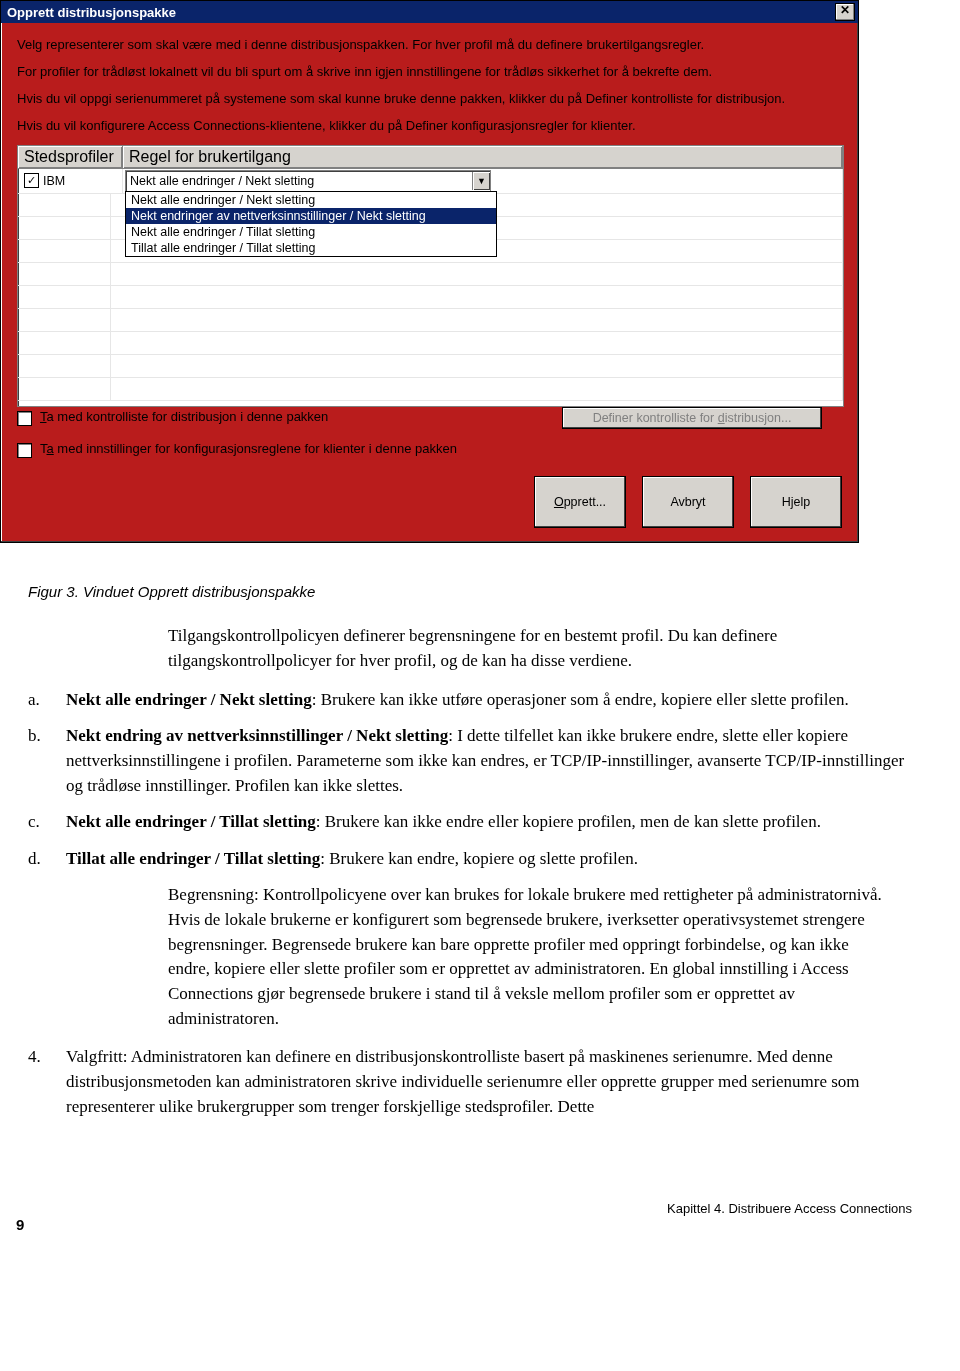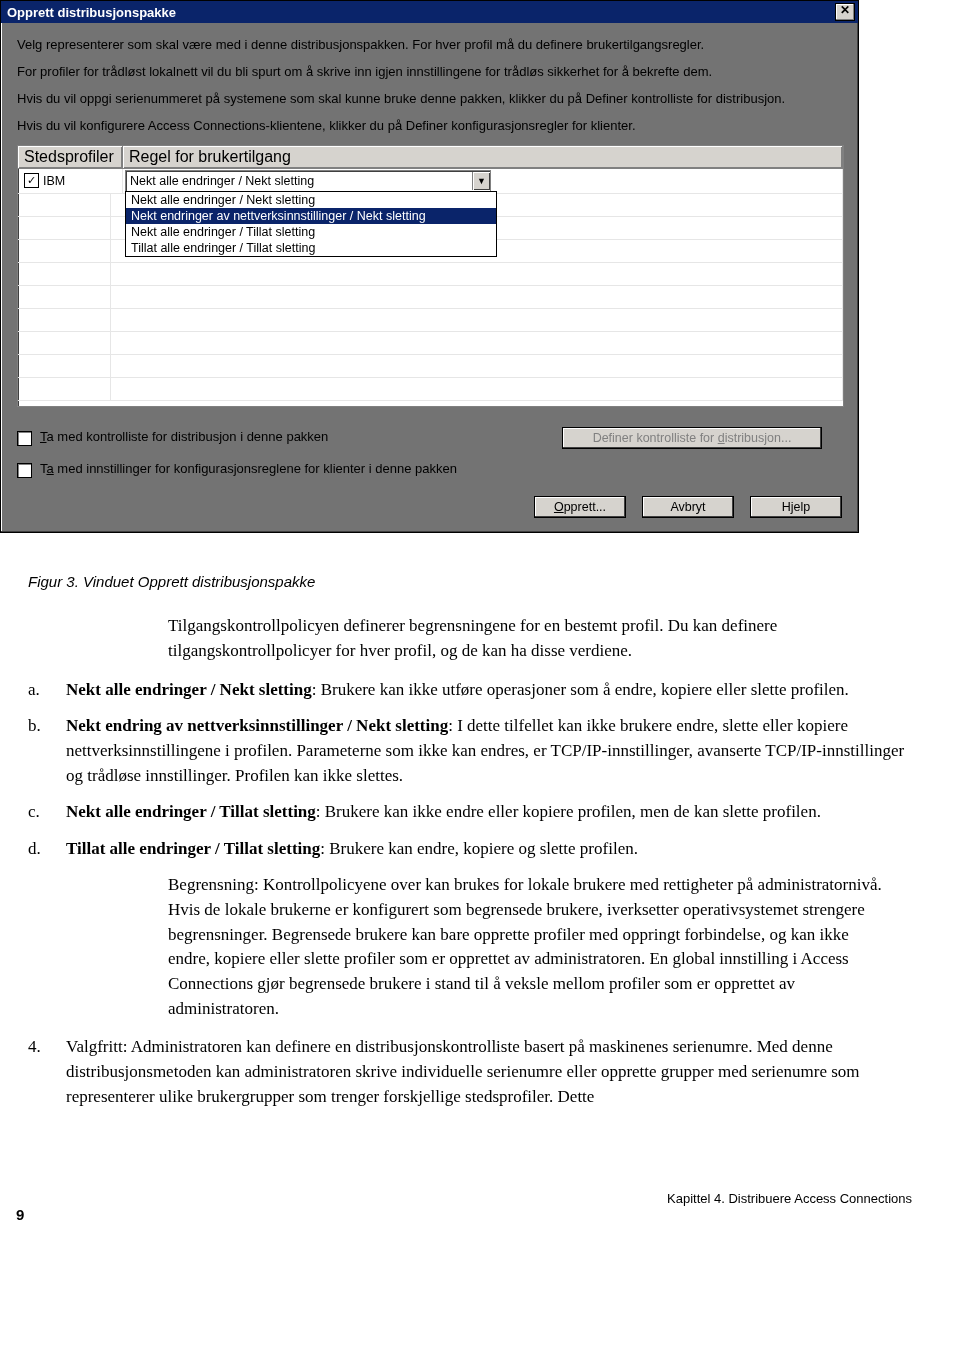--- a/index.html
+++ b/index.html
@@ -6,21 +6,21 @@
     margin: 0;
     padding: 0;
     background: #ffffff;
     font-family: "Segoe UI", "Tahoma", "Helvetica", Arial, sans-serif;
     color: #000;
     width: 960px;
   }
   
   .dialog {
     width: 857px;
-    background: #737373;
+    background: #b91c1c;
     border: 1px solid #000;
     margin: 0 0 0 0;
     box-shadow: inset -1px -1px 0 #404040, inset 1px 1px 0 #ffffff;
   }
   .titlebar {
     background: #0a246a;
     color: #ffffff;
     display: flex;
     align-items: center;
     height: 22px;
@@ -107,21 +107,20 @@
     z-index: 5;
     font-size: 12.5px;
   }
   .combo .dropdown .opt { padding: 1px 5px; white-space:nowrap; }
   .combo .dropdown .opt.sel { background: #0a246a; color: #fff; }
   
   .grid-empty .erow { height: 22px; border-bottom: 1px solid #e6e6e6; display:flex;}
   .grid-empty .erow .ecell { border-right: 1px solid #e6e6e6; }
   
   .lower {
-    margin-top: 20px;
     display: grid;
     grid-template-columns: 1fr 280px;
     column-gap: 20px;
     row-gap: 12px;
     align-items: center;
     font-size: 13px;
   }
   .chk-row { display: flex; align-items: flex-start; gap: 8px; }
   .chk-box {
     width: 13px; height: 13px; border: 1px solid #000; background: #fff;
@@ -138,21 +137,21 @@
     color: #808080;
     width: 250px;
   }
   .wbtn.enabled { color: #000; }
   .button-row {
     display: flex;
     justify-content: flex-end;
     gap: 16px;
     margin-top: 18px;
   }
-  .button-row .wbtn { width: 90px; color:#000; padding: 3px 0;}
+  .button-row .wbtn { width: 90px; color:#000; padding: 18px 0;}
   .under { text-decoration: underline; }
   
   .doc {
     padding: 24px 48px 40px 28px;
     font-family: Georgia, "Times New Roman", serif;
     font-size: 17px;
     line-height: 1.45;
     color: #000;
   }
   .doc .caption {

